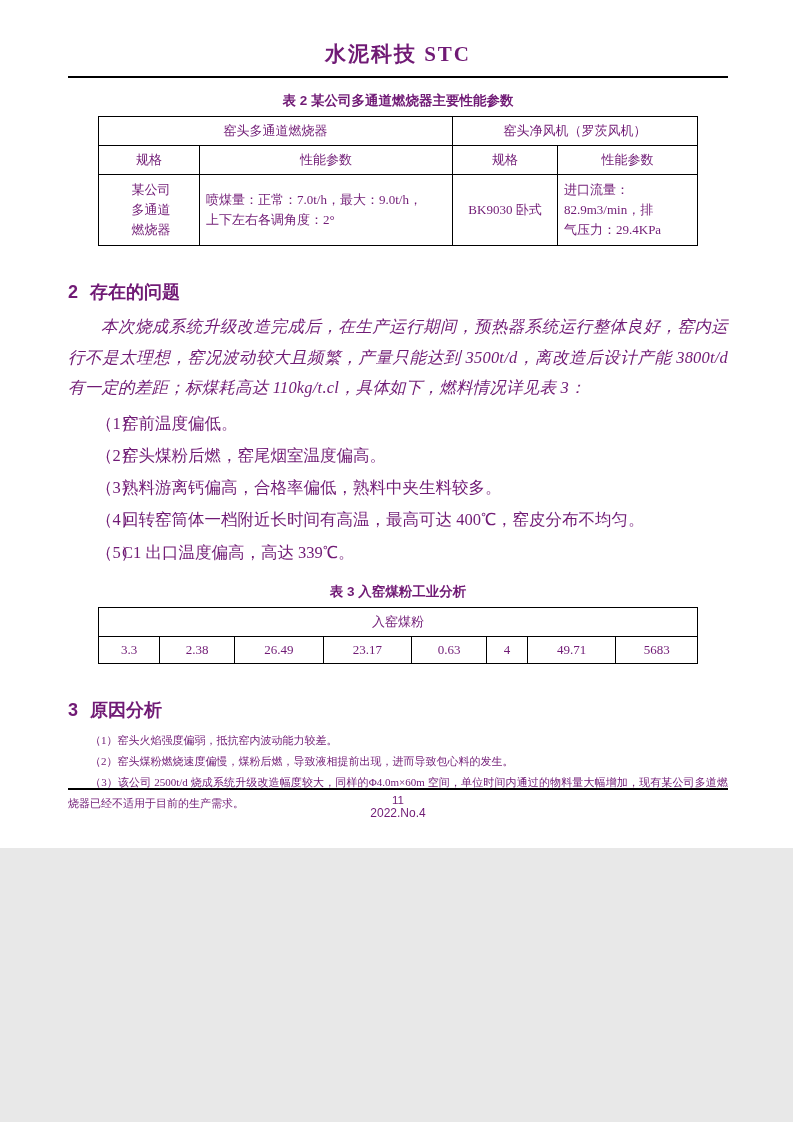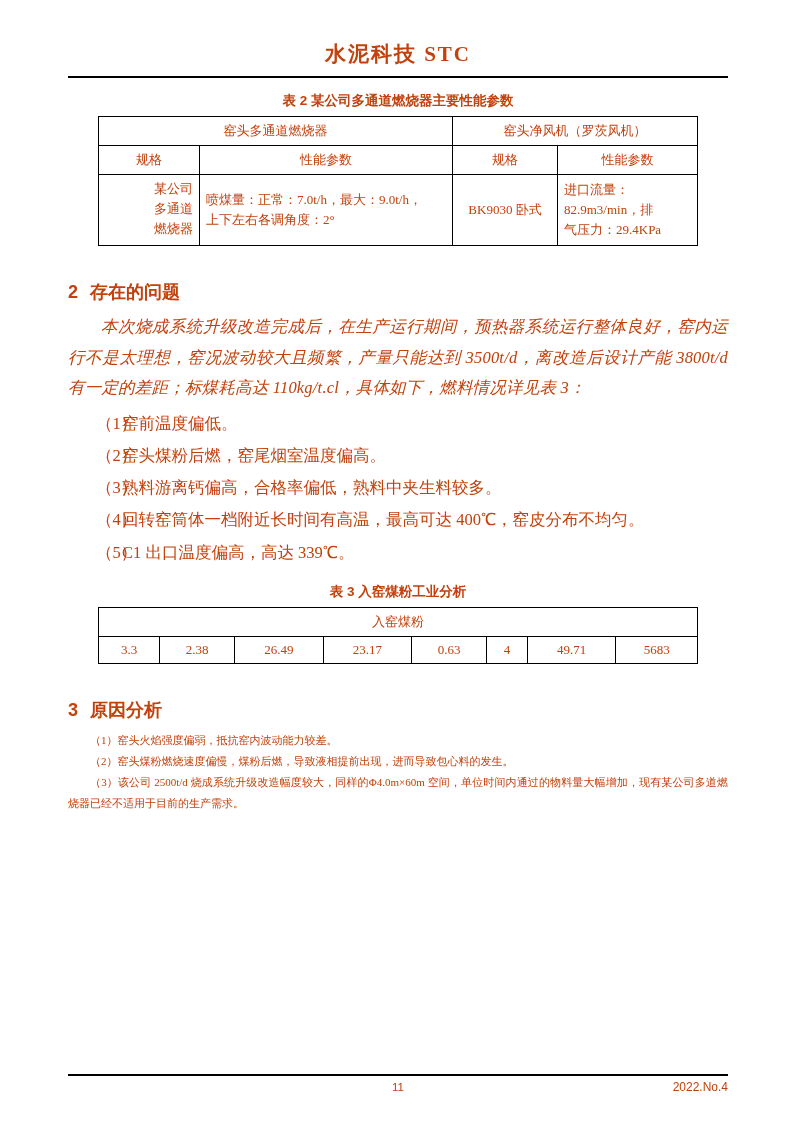--- a/index.html
+++ b/index.html
@@ -3,26 +3,26 @@
 <meta charset="utf-8">
 <style>
   html, body {
     margin: 0;
     padding: 0;
     background: #e8e8e8;
   }
   .page {
     position: relative;
     width: 793px;
-    height: 1122px;
+    height: 848px;
     background: #ffffff;
     margin: 0 auto;
     box-sizing: border-box;
     font-family: "Liberation Serif", serif;
-    color: #c2410c;
+    color: #701a75;
     overflow: hidden;
   }
   .content {
     position: absolute;
     left: 68px;
     top: 0;
     width: 660px;
   }
   
   .doc-header {
@@ -138,20 +138,21 @@
   }
   .footer-rule {
     border-top: 2.5px solid #000;
     margin-bottom: 4px;
   }
   .footer-row {
     display: flex;
     align-items: center;
     font-size: 11.5px;
     font-family: "Liberation Sans", sans-serif;
+    flex-direction: column;
   }
   .footer-left { flex: 1 1 0; }
   .footer-center { flex: 0 0 auto; }
   .footer-right { flex: 1 1 0; text-align: right; font-size: 12px; }
 </style>
 </head>
 <body>
 
 <div class="page">
   <div class="content">
@@ -169,21 +170,21 @@
           <td colspan="2">窑头多通道燃烧器</td>
           <td colspan="2">窑头净风机（罗茨风机）</td>
         </tr>
         <tr>
           <td style="width:88px">规格</td>
           <td style="width:240px">性能参数</td>
           <td style="width:92px">规格</td>
           <td>性能参数</td>
         </tr>
         <tr>
-          <td class="center-multi" style="white-space:pre-line; text-align:right; padding-left:10px;font-family:Liberation Mono, monospace;">某公司
+          <td class="center-multi" style="white-space:pre-line; text-align:center; padding-left:10px;">某公司
 多通道
 燃烧器</td>
           <td class="left" style="white-space:pre-line">喷煤量：正常：7.0t/h，最大：9.0t/h，
 上下左右各调角度：2°</td>
           <td>BK9030 卧式</td>
           <td class="left" style="white-space:pre-line">进口流量：82.9m3/min，排
 气压力：29.4KPa</td>
         </tr>
       </tbody>
     </table>

